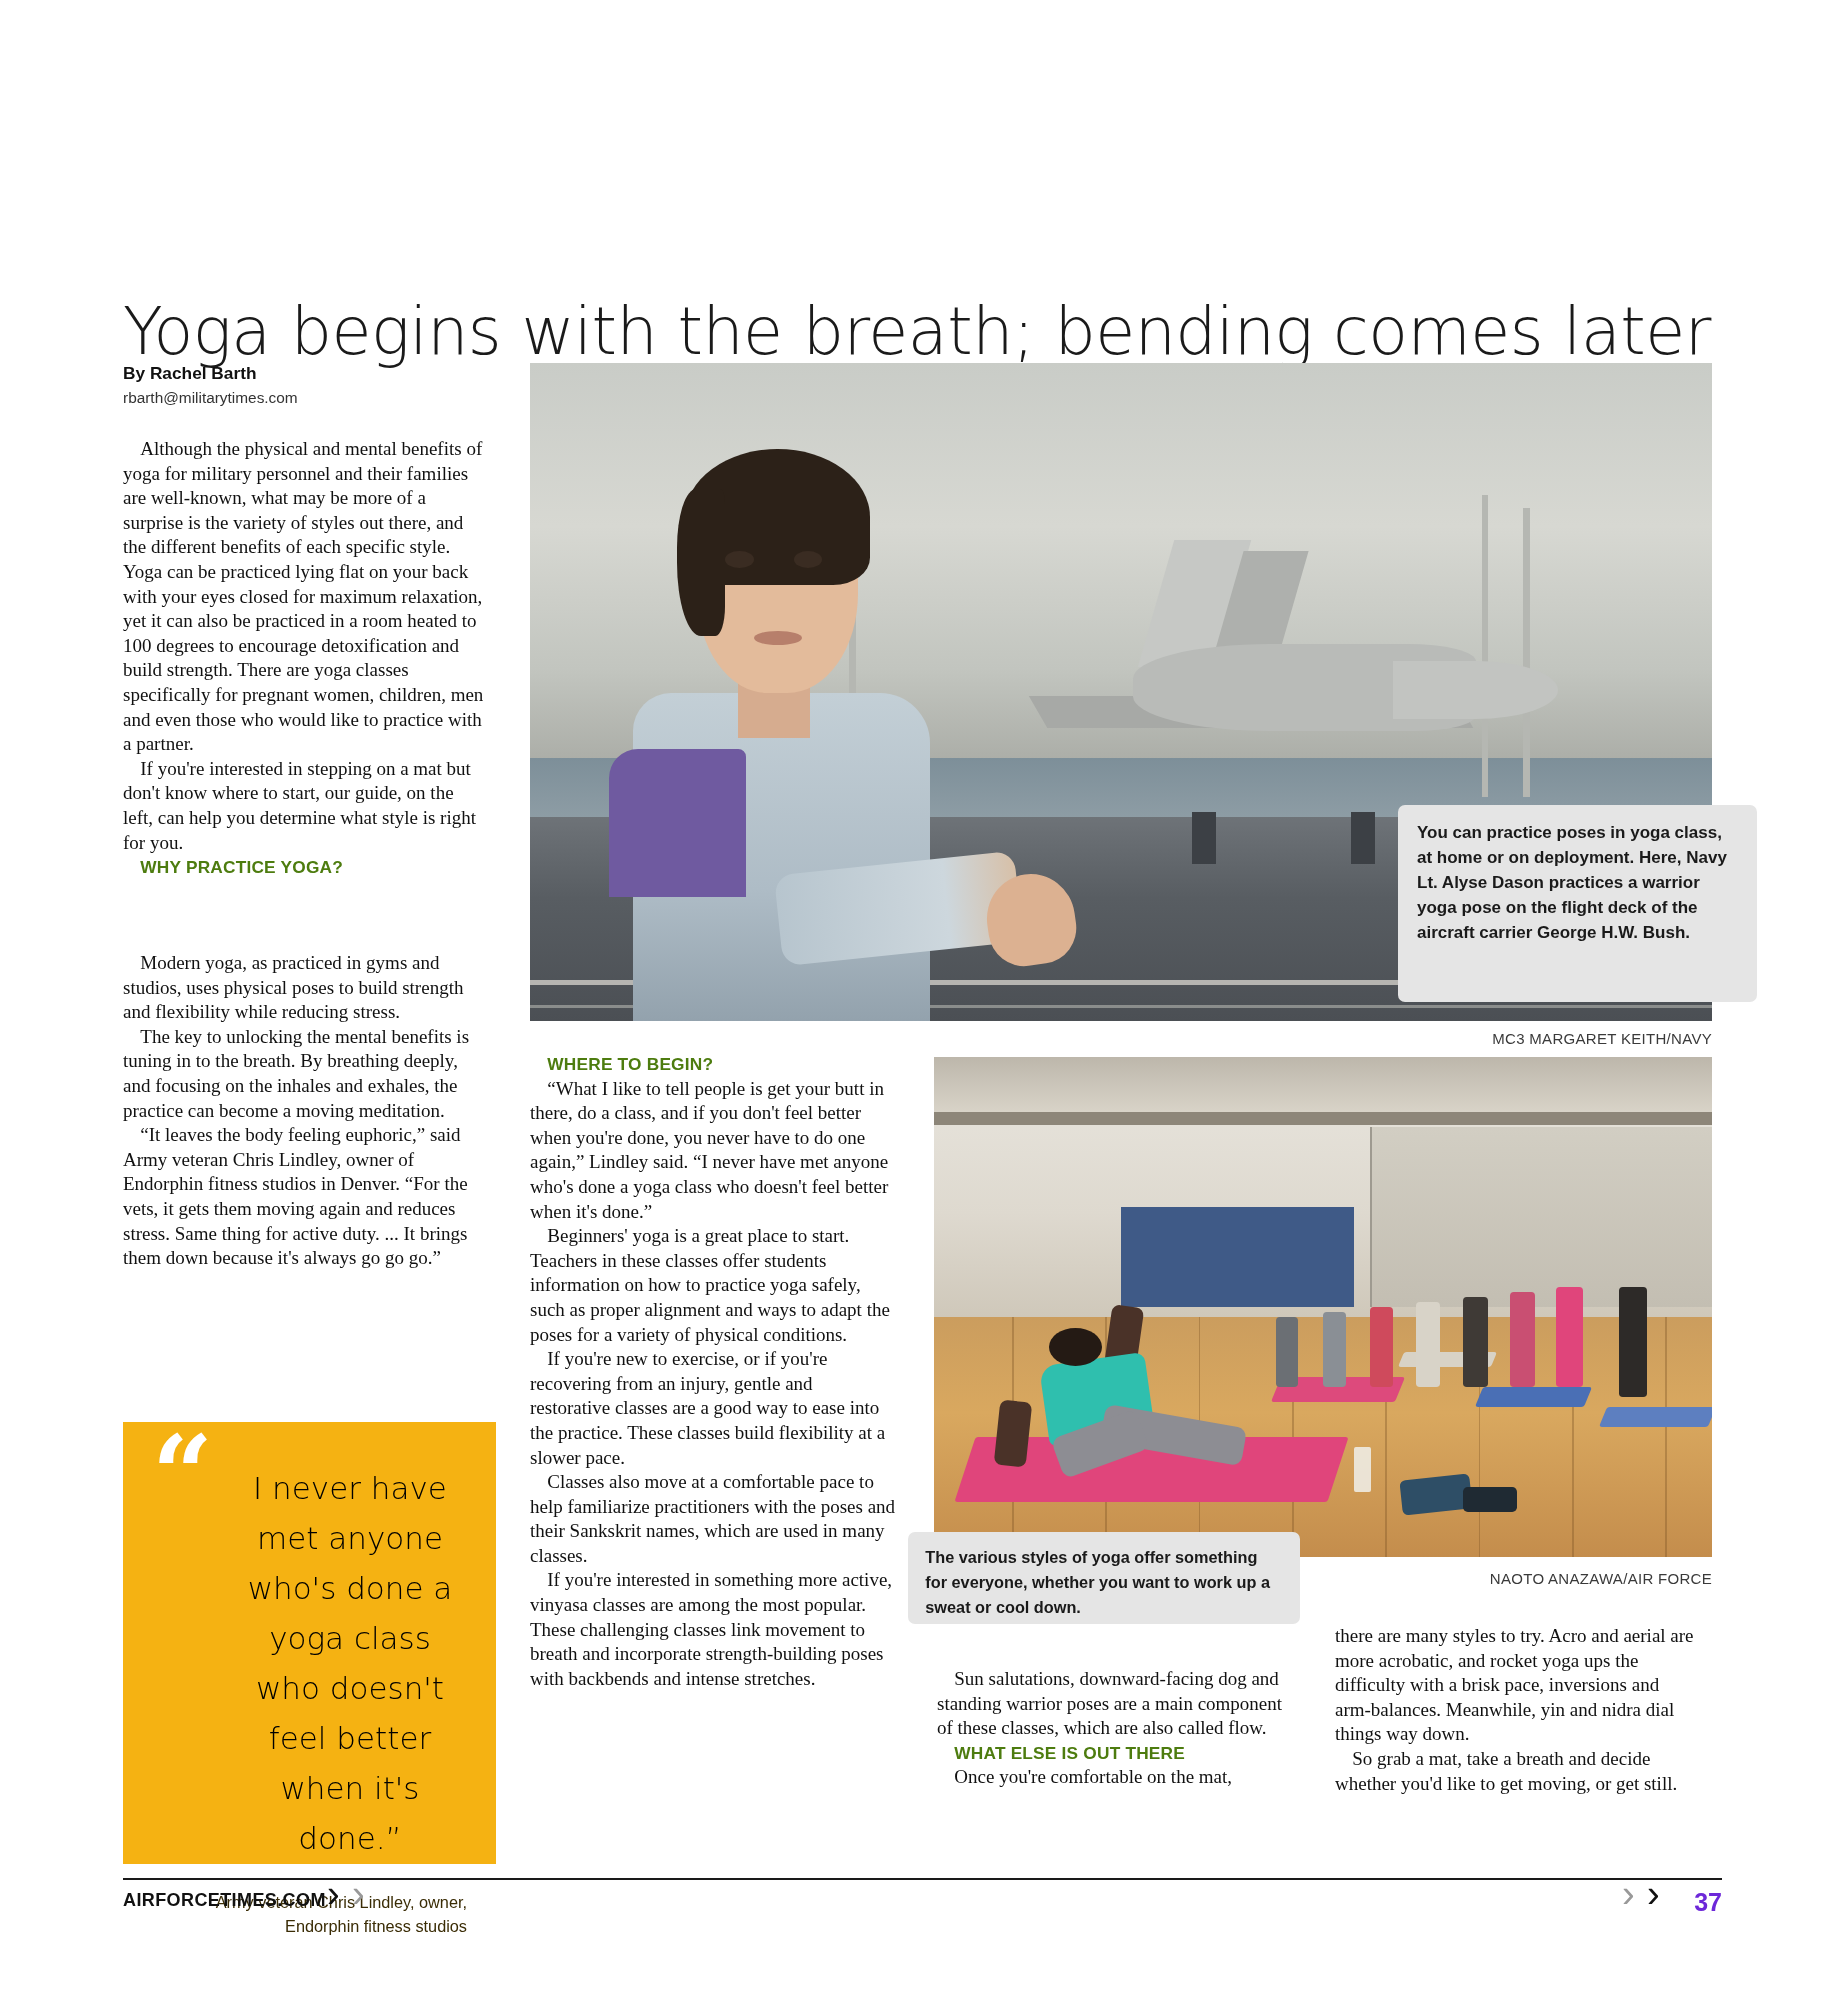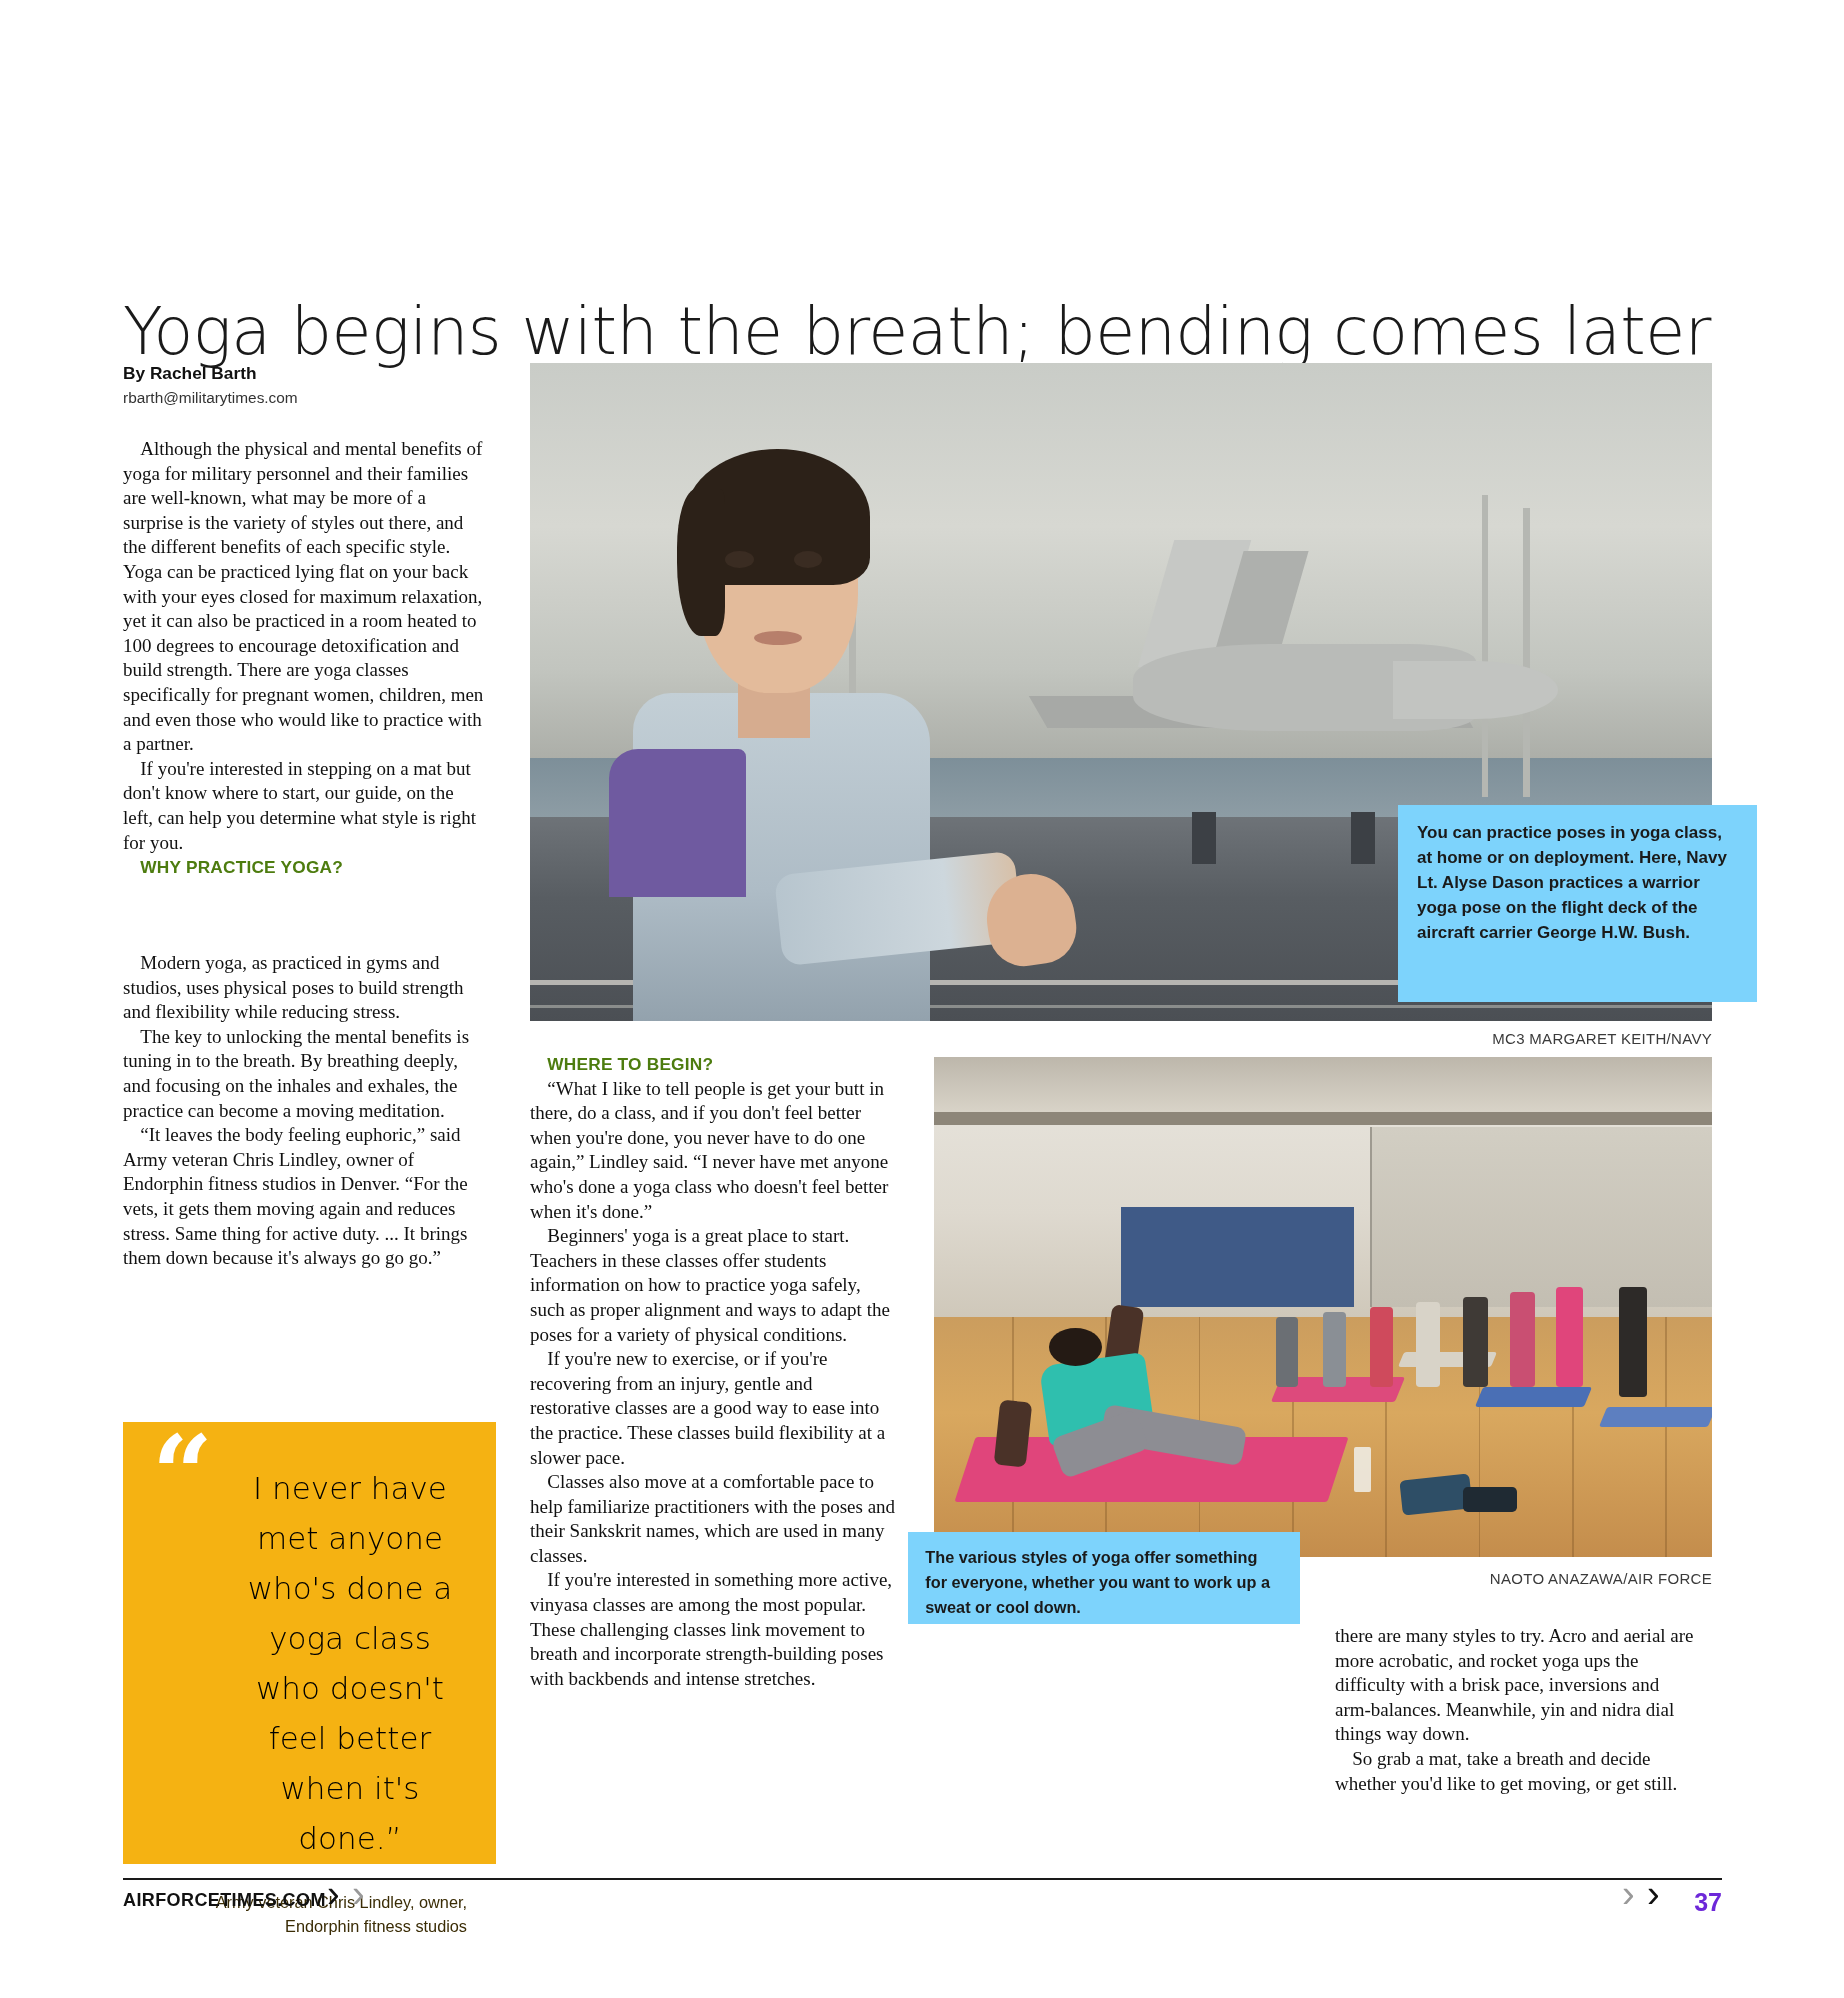--- a/index.html
+++ b/index.html
@@ -217,28 +217,29 @@
   }
   .p-hand {
     position: absolute; left: 96%; bottom: 10%; width: 22%; height: 16%;
     background: #dcb191; border-radius: 50% 50% 40% 40%;
     transform: rotate(-8deg);
   }
 
   
   .caption-box {
     position: absolute;
-    background: #7dd3fc;
+    background: #e5e5e5;
     color: #1a1a1a;
     font-family: "Liberation Sans", sans-serif;
     font-weight: bold;
     font-size: 17px;
     line-height: 25px;
     padding: 15.4px 19px 17.3px 19px;
     box-sizing: border-box;
+    border-radius: 7px;
   }
   #caption-main {
     left: 1398px;
     top: 805px;
     width: 359px;
     height: 197px;
   }
   #caption-secondary {
     left: 908px;
     top: 1532px;
@@ -464,20 +465,25 @@
 
   <div class="col" id="col2">
     <p class="subhead first" style="margin-top:0">WHERE TO BEGIN?</p>
     <p>“What I like to tell people is get your butt in there, do a class, and if you don't feel better when you're done, you never have to do one again,” Lindley said. “I never have met anyone who's done a yoga class who doesn't feel better when it's done.”</p>
     <p>Beginners' yoga is a great place to start. Teachers in these classes offer students information on how to practice yoga safely, such as proper alignment and ways to adapt the poses for a variety of physical conditions.</p>
     <p>If you're new to exercise, or if you're recovering from an injury, gentle and restorative classes are a good way to ease into the practice. These classes build flexibility at a slower pace.</p>
     <p>Classes also move at a comfortable pace to help familiarize practitioners with the poses and their Sankskrit names, which are used in many classes.</p>
     <p>If you're interested in something more active, vinyasa classes are among the most popular. These challenging classes link movement to breath and incorporate strength-building poses with backbends and intense stretches.</p>
   </div>
 
+  <div class="col" id="col3">
+    <p>Sun salutations, downward-facing dog and standing warrior poses are a main component of these classes, which are also called flow.</p>
+    <p class="subhead">WHAT ELSE IS OUT THERE</p>
+    <p>Once you're comfortable on the mat,</p>
+  </div>
 
   <div class="col" id="col4">
     <p class="noindent">there are many styles to try. Acro and aerial are more acrobatic, and rocket yoga ups the difficulty with a brisk pace, inversions and arm-balances. Meanwhile, yin and nidra dial things way down.</p>
     <p>So grab a mat, take a breath and decide whether you'd like to get moving, or get still.</p>
   </div>
 
   <div class="photo-main">
     <div class="sky"></div>
     <div class="sea"></div>
     <div class="deck">

